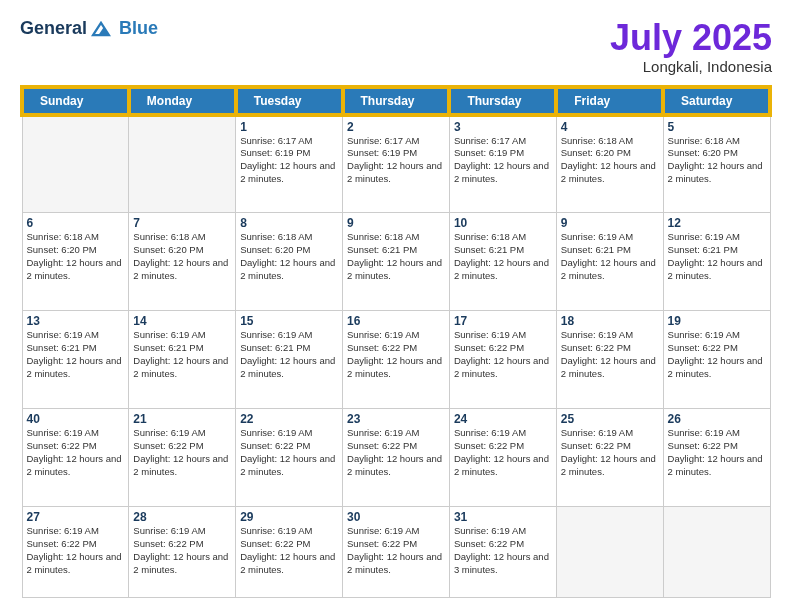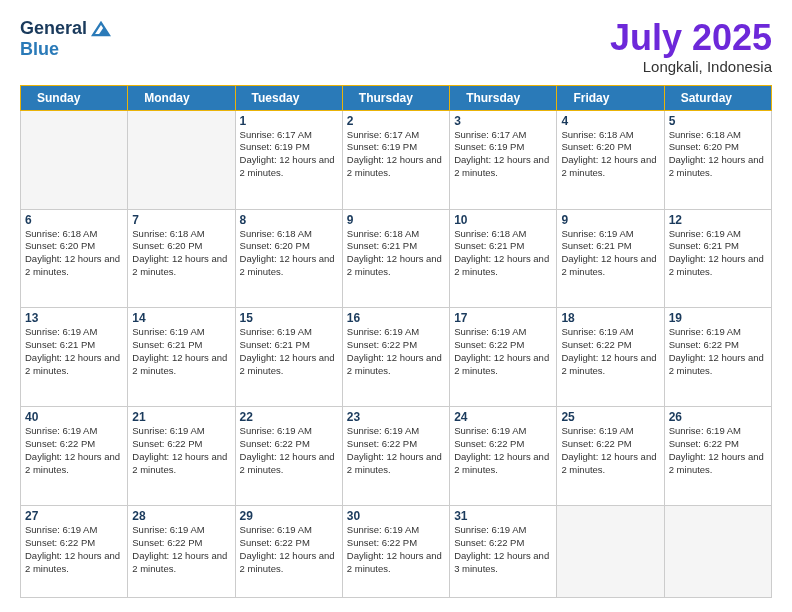--- a/index.html
+++ b/index.html
@@ -18,37 +18,38 @@
       flex-direction: column;
     }
     .header {
       display: flex;
       justify-content: space-between;
       align-items: flex-start;
       margin-bottom: 10px;
     }
     .logo {
       display: flex;
-      flex-direction: column;
+      flex-direction: row;
       align-items: flex-start;
     }
     .logo-text {
       display: flex;
       align-items: center;
       gap: 2px;
     }
     .logo-general {
       font-size: 18px;
       font-weight: bold;
       color: #1a3a5c;
     }
     .logo-blue {
       font-size: 18px;
       font-weight: bold;
       color: #2a7ab8;
+      margin-left: 8px;
     }
     .logo-icon {
       width: 20px;
       height: 16px;
       margin-left: 2px;
     }
     .title-block {
       text-align: right;
     }
     .month-title {
@@ -68,21 +69,21 @@
       width: 100%;
       table-layout: fixed;
     }
     .calendar th {
       background: #2a7ab8;
       color: #fff;
       font-size: 12px;
       font-weight: bold;
       padding: 5px 16px;
       text-align: left;
-      border: 1px solid #eab308;
+      border: 4px solid #eab308;
     }
     .calendar td {
       border: 1px solid #ccc;
       vertical-align: top;
       padding: 3px 4px;
       width: calc(100% / 7);
       height: 82px;
       background: #fff;
     }
     .calendar td.empty {

